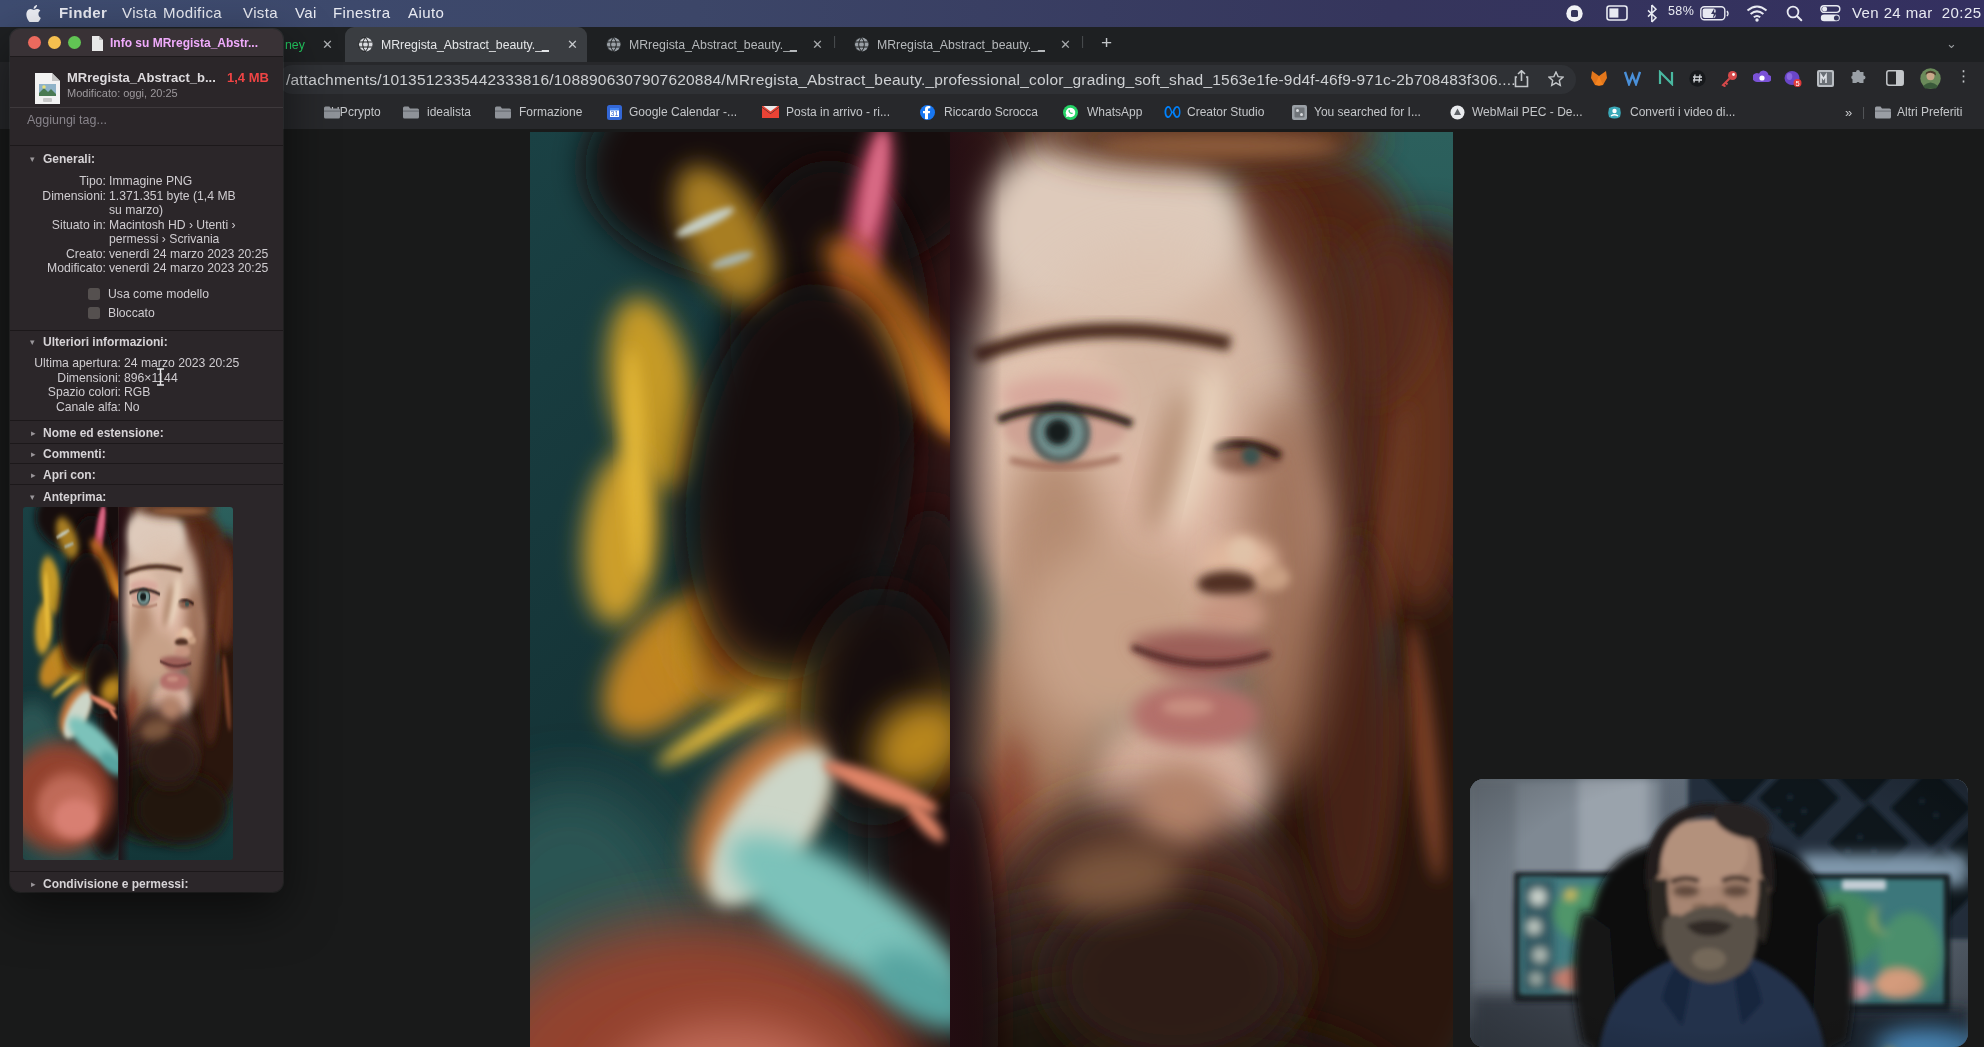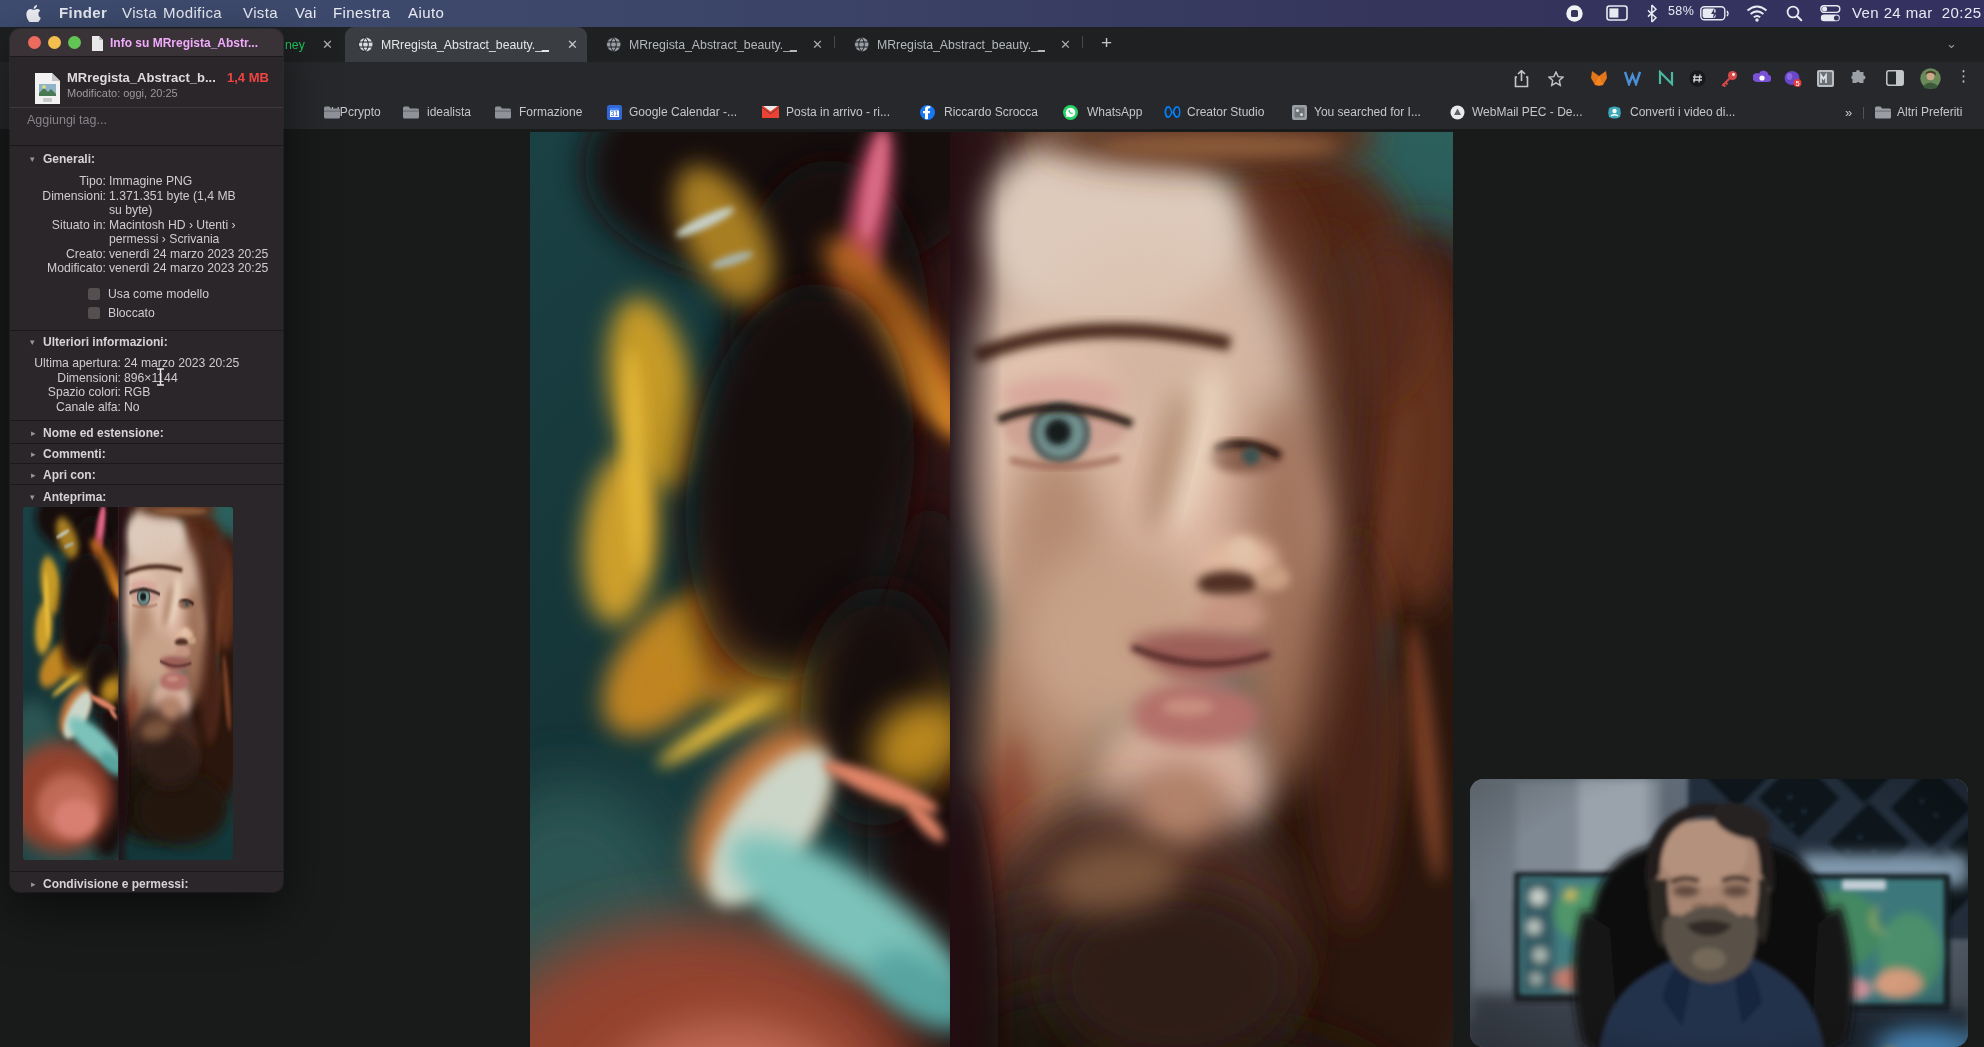--- a/index.html
+++ b/index.html
@@ -104,20 +104,21 @@
         <circle cx="7.5" cy="7.5" r="7" fill="#9aa0a6"></circle>
         <path d="M7.5 .5 a7 7 0 0 0 0 14 M1 5 h13 M1 10 h13 M7.5 .5 a10 10 0 0 0 0 14 M7.5 .5 a10 10 0 0 1 0 14" stroke="#1e2022" stroke-width="1" fill="none"></path>
       </svg>
     <span class="abs" style="left:877px;top:11px;color:#b5b8bb;">MRregista_Abstract_beauty._‗</span>
     <span class="abs" style="left:1060px;top:10px;color:#a8abae;font-size:13px;">✕</span>
     <span class="abs" style="left:1081px;top:7px;color:#4a4d50;">|</span>
     <span class="abs" style="left:1101px;top:5px;color:#c3c6c9;font-size:19px;font-weight:300;">+</span>
     <span class="abs" style="left:1946px;top:9px;color:#9b9ea1;font-size:13px;">⌄</span>
   </div>
   <div id="toolbar">
+    <div id="omnibox"><span style="padding-left:8px;">/attachments/1013512335442333816/1088906307907620884/MRregista_Abstract_beauty._professional_color_grading_soft_shad_1563e1fe-9d4f-46f9-971c-2b708483f306....</span></div>
     <svg class="abs" style="left:1514px;top:8px;" width="15" height="18" viewBox="0 0 15 18">
         <path d="M7.5 1 v10 M4 4 l3.5-3.3 L11 4" stroke="#c4c7ca" stroke-width="1.6" fill="none"></path>
         <path d="M3 7 H1.5 v9.5 h12 V7 H12" stroke="#c4c7ca" stroke-width="1.6" fill="none"></path>
       </svg>
     <svg class="abs" style="left:1548px;top:9px;" width="16" height="16" viewBox="0 0 16 16">
         <path d="M8 1 l2.1 4.6 4.9.5 -3.7 3.3 1 4.9 L8 11.8 3.7 14.3 l1-4.9 L1 6.1 l4.9-.5 Z" fill="none" stroke="#c4c7ca" stroke-width="1.4"></path>
       </svg>
     <svg class="abs" style="left:1590px;top:8px;" width="18" height="17" viewBox="0 0 18 17">
         <path d="M2 1 L9 6 L16 1 L17 8 L13 15 L9 16 L5 15 L1 8 Z" fill="#e2761b"></path>
         <path d="M9 6 L5 15 L13 15 Z" fill="#f5841f"></path>
@@ -424,21 +425,21 @@
   <div class="fdiv" style="top:78px;"></div>
   <span class="abs" style="left:17px;top:84px;font-size:12.5px;color:#87838a;">Aggiungi tag...</span>
   <div class="fdiv" style="top:116px;background:rgba(0,0,0,0.35);"></div>
 
   <span class="abs chev" style="left:20px;top:125px;">▾</span>
   <span class="abs sect" style="left:33px;top:123px;">Generali:</span>
   <span class="flab" style="right:177px;top:145px;">Tipo:</span>
     <span class="frow" style="left:99px;top:145px;">Immagine PNG</span>
   <span class="flab" style="right:177px;top:159.5px;">Dimensioni:</span>
     <span class="frow" style="left:99px;top:159.5px;">1.371.351 byte (1,4 MB</span>
-  <span class="frow" style="left:99px;top:174px;">su byte)</span>
+  <span class="frow" style="left:99px;top:174px;">su marzo)</span>
   <span class="flab" style="right:177px;top:188.5px;">Situato in:</span>
     <span class="frow" style="left:99px;top:188.5px;">Macintosh HD › Utenti ›</span>
   <span class="frow" style="left:99px;top:203px;">permessi › Scrivania</span>
   <span class="flab" style="right:177px;top:217.5px;">Creato:</span>
     <span class="frow" style="left:99px;top:217.5px;">venerdì 24 marzo 2023 20:25</span>
   <span class="flab" style="right:177px;top:232px;">Modificato:</span>
     <span class="frow" style="left:99px;top:232px;">venerdì 24 marzo 2023 20:25</span>
   <div class="abs" style="left:78px;top:259px;width:12px;height:12px;background:#55504f;border-radius:2.5px;"></div>
   <span class="frow" style="left:98px;top:258px;">Usa come modello</span>
   <div class="abs" style="left:78px;top:278px;width:12px;height:12px;background:#55504f;border-radius:2.5px;"></div>

